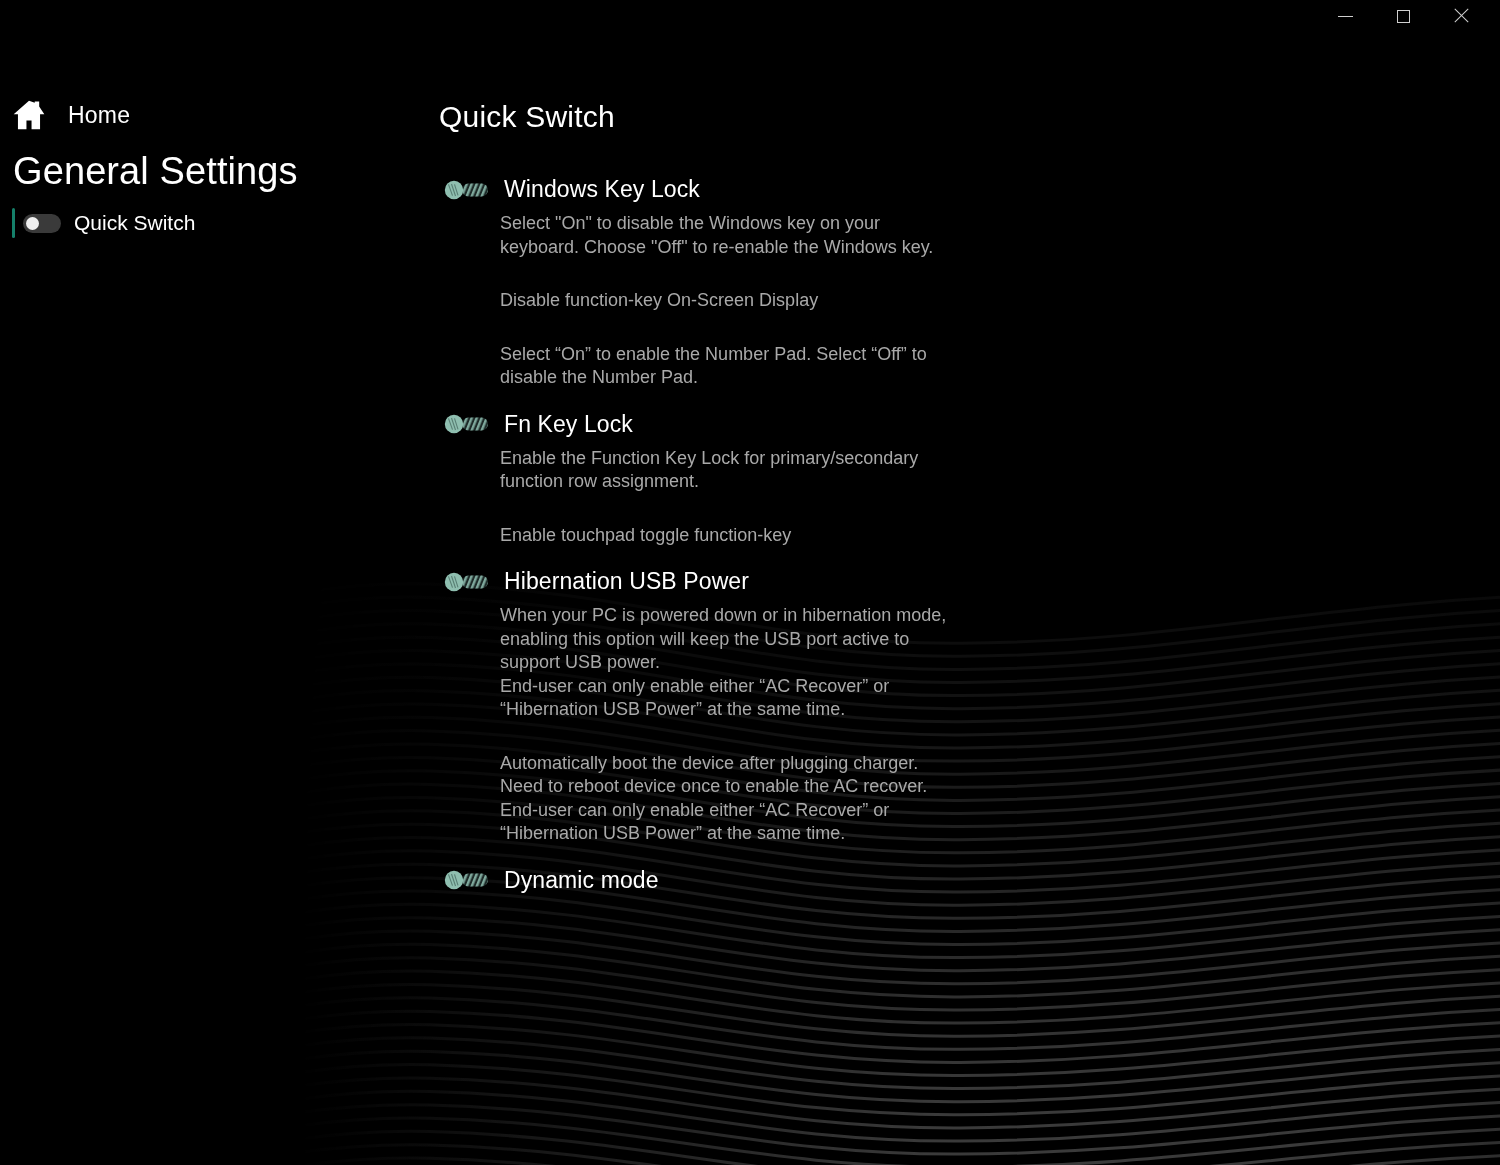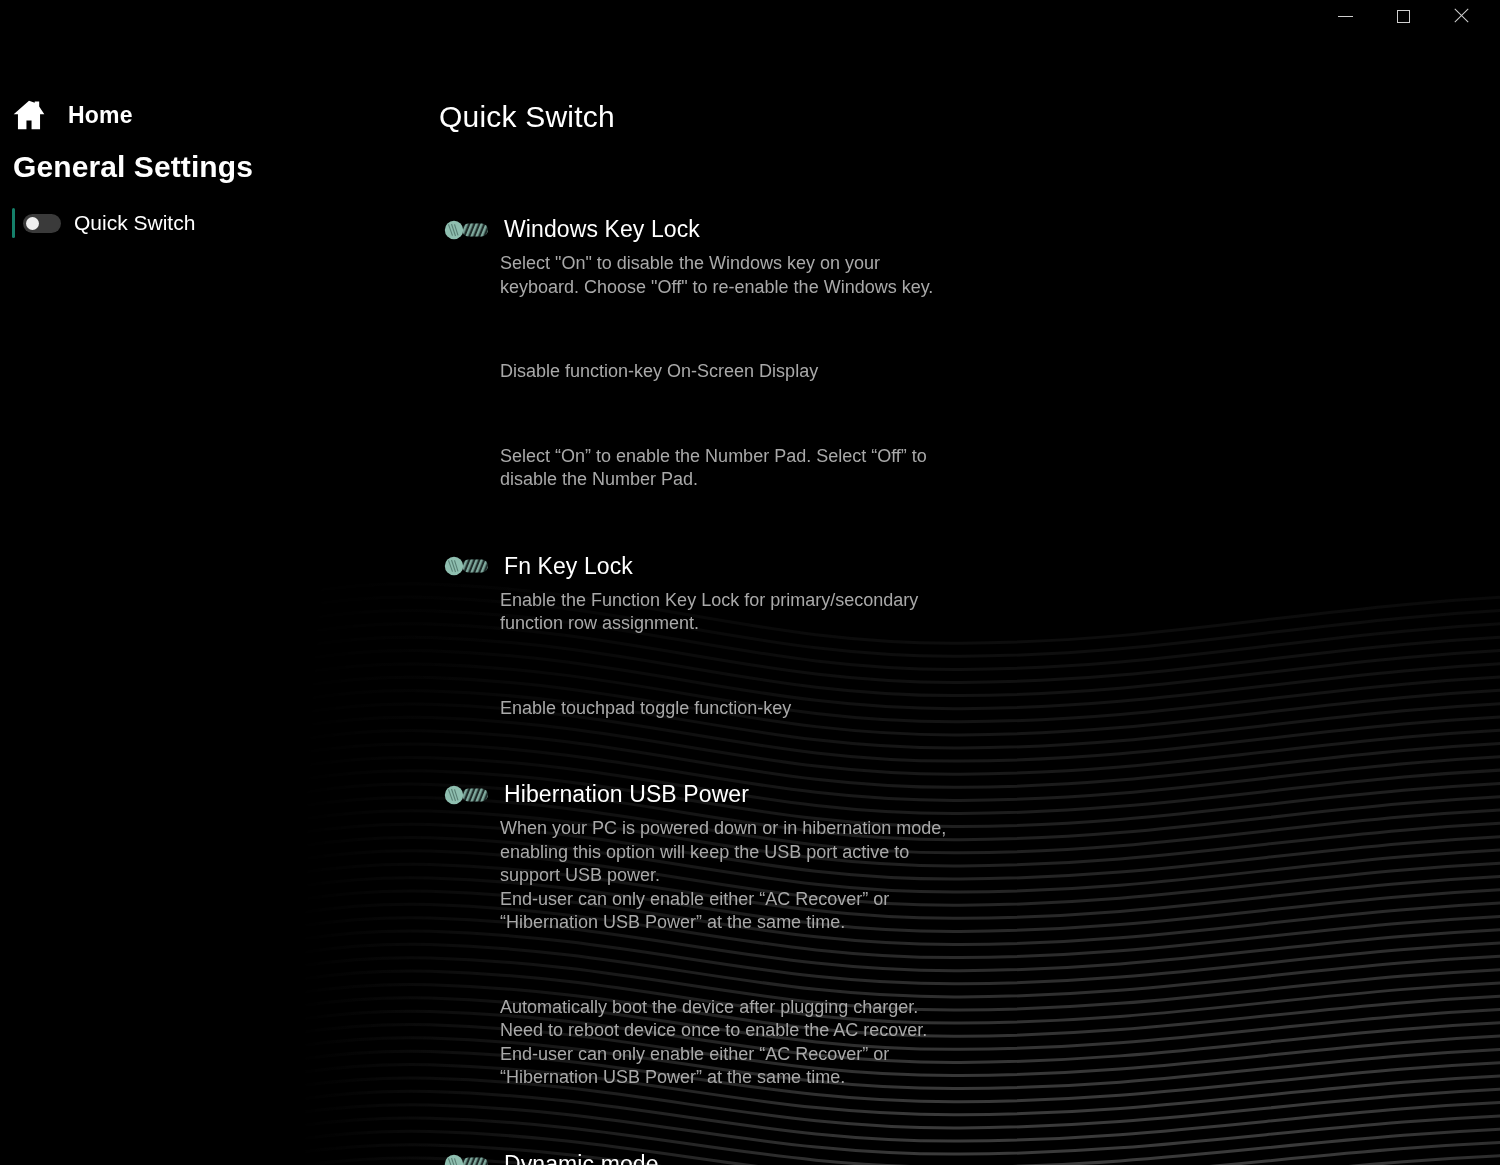--- a/index.html
+++ b/index.html
@@ -95,30 +95,30 @@
   #home-row {
     position:absolute;
     left:12px; top:98px;
     display:flex; align-items:center;
     gap:22px;
     cursor:default;
   }
   #home-icon { width:34px; height:34px; display:block; }
   #home-label {
     font-size:23px;
-    font-weight:bold;
+    font-weight:normal;
     color:#ffffff;
     letter-spacing:0.2px;
   }
 
   #general-settings-title {
     position:absolute;
     left:13px; top:150px;
-    font-size:30px;
-    font-weight:bold;
+    font-size:38px;
+    font-weight:normal;
     color:#ffffff;
     letter-spacing:0.1px;
   }
 
   #nav-quick-switch {
     position:absolute;
     left:12px; top:206px;
     width:260px; height:34px;
     display:flex; align-items:center;
     cursor:default;
@@ -168,21 +168,21 @@
     font-weight:400;
     letter-spacing:0.2px;
   }
 
   #settings-list {
     position:absolute;
     left:0; top:176px;
     width:1062px;
   }
 
-  .setting-item { position:relative;margin-top:40px; }
+  .setting-item { position:relative; }
 
   .setting-head {
     display:flex;
     align-items:center;
     gap:0px;
   }
 
   .setting-toggle {
     position:relative;
     width:48px; height:20px;

